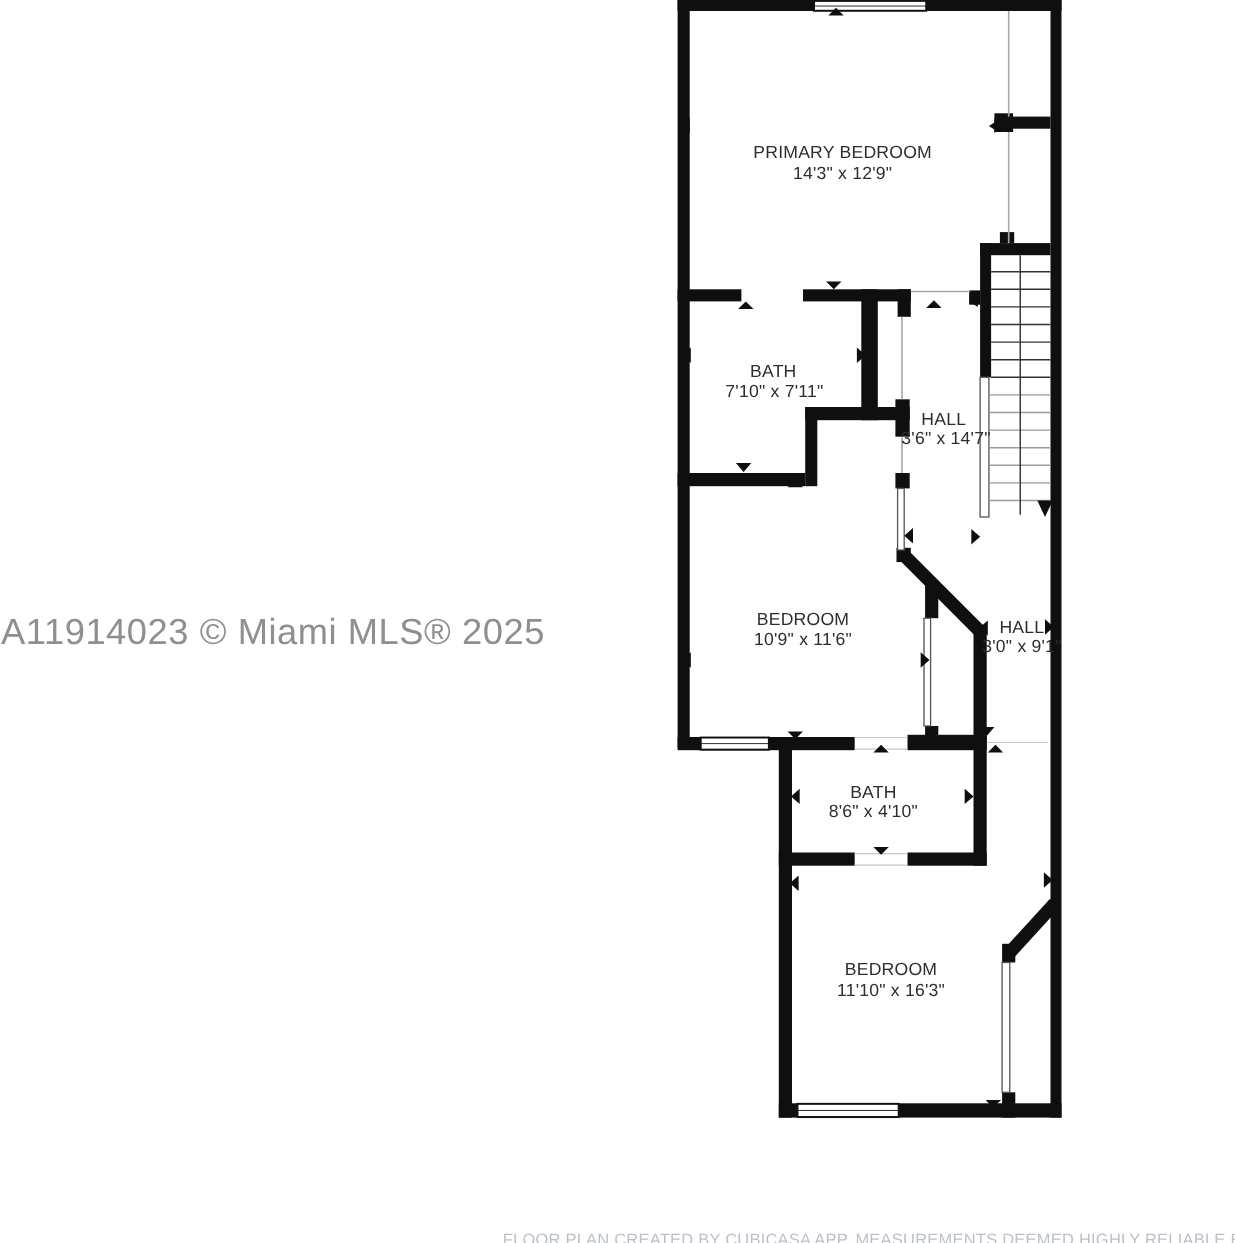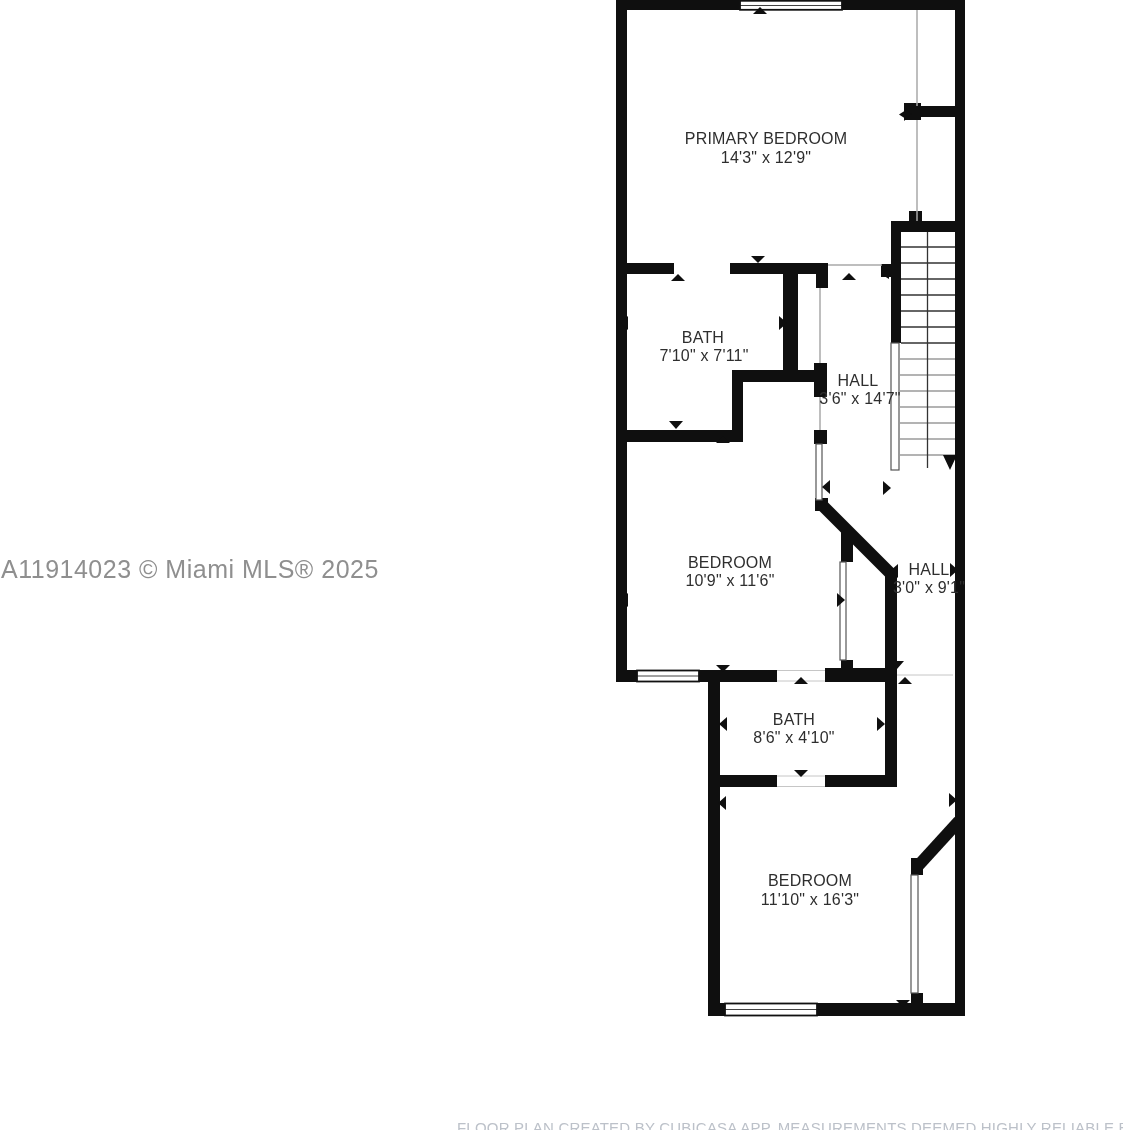--- a/index.html
+++ b/index.html
@@ -13,21 +13,21 @@
   body{
     width:1123px;height:1130px;
     background:#ffffff;
     overflow:hidden;
     position:relative;
     font-family:"Liberation Sans","DejaVu Sans",sans-serif;
   }
   .canvas{position:absolute;inset:0;}
   .watermark{
     position:absolute;left:1px;top:555px;
-    font-size:25px;color:var(--watermark);
+    font-size:33px;color:var(--watermark);
     letter-spacing:0.5px;white-space:nowrap;
   }
   .footer{
     position:absolute;left:457px;top:1119px;
     font-size:15px;color:var(--footer);
     white-space:nowrap;letter-spacing:0.2px;
   }
   svg{position:absolute;left:0;top:0;}
   .wall{fill:var(--wall);}
   .diag{stroke:var(--wall);stroke-width:12;}

